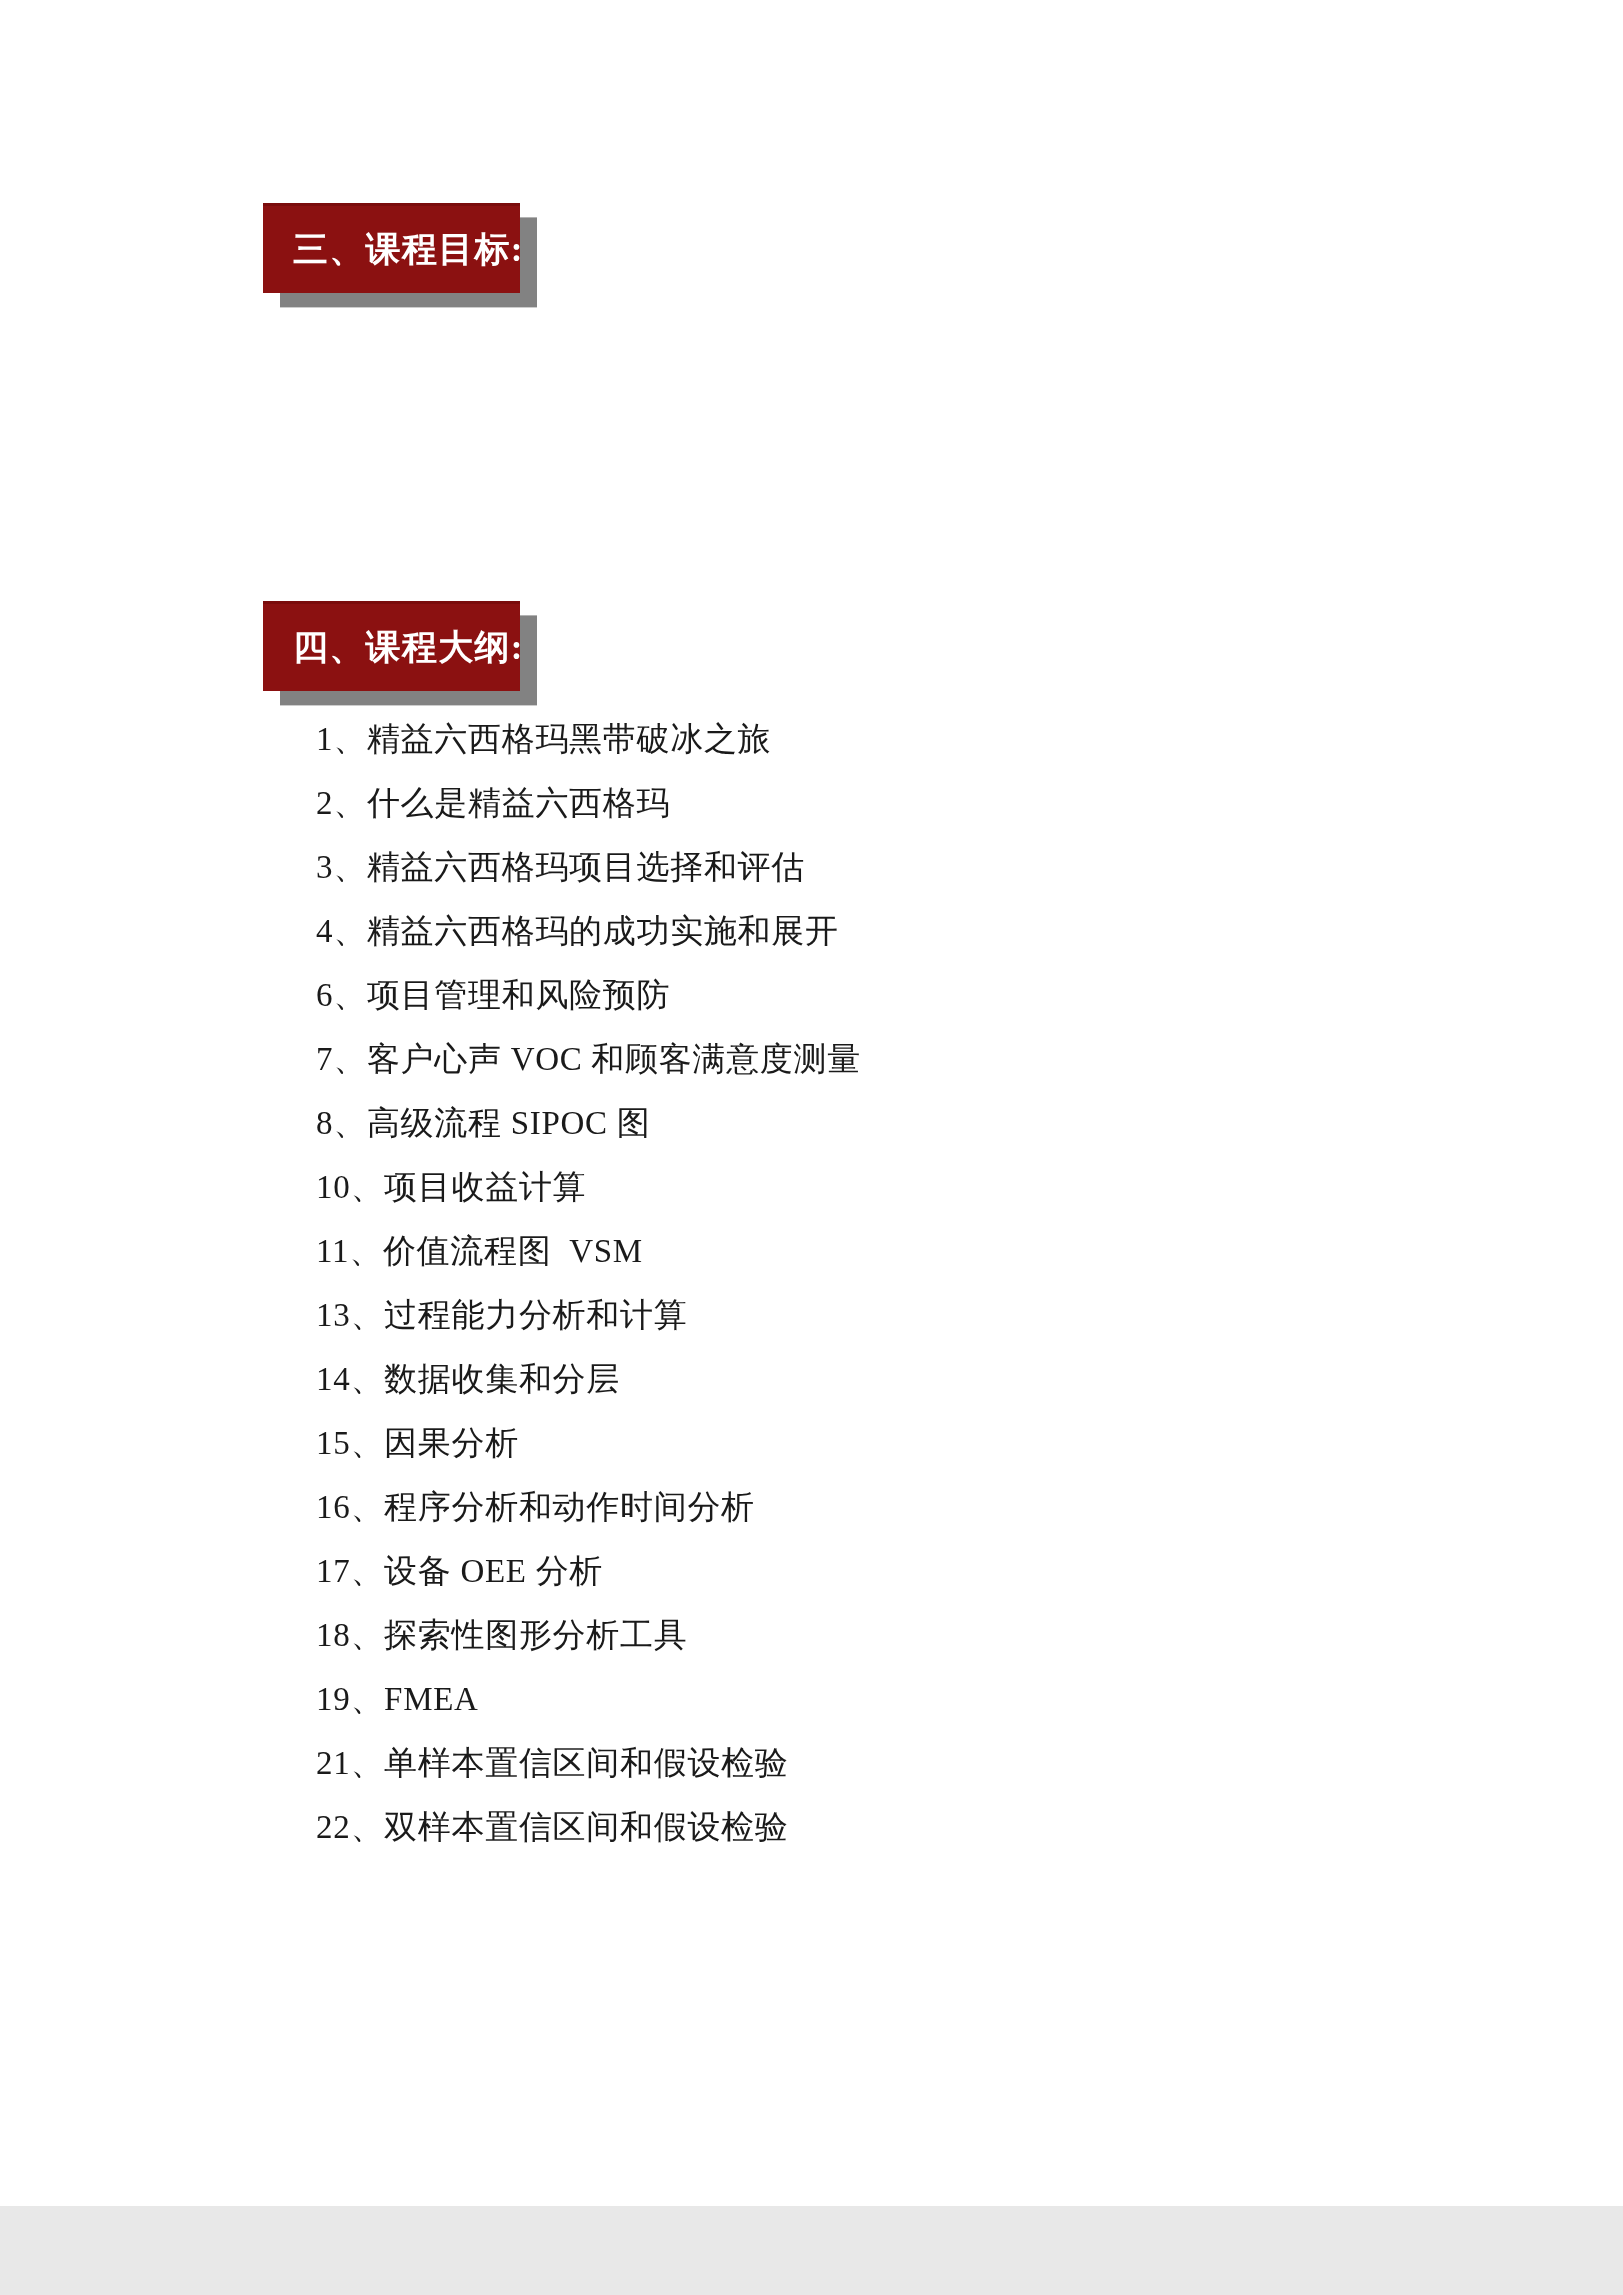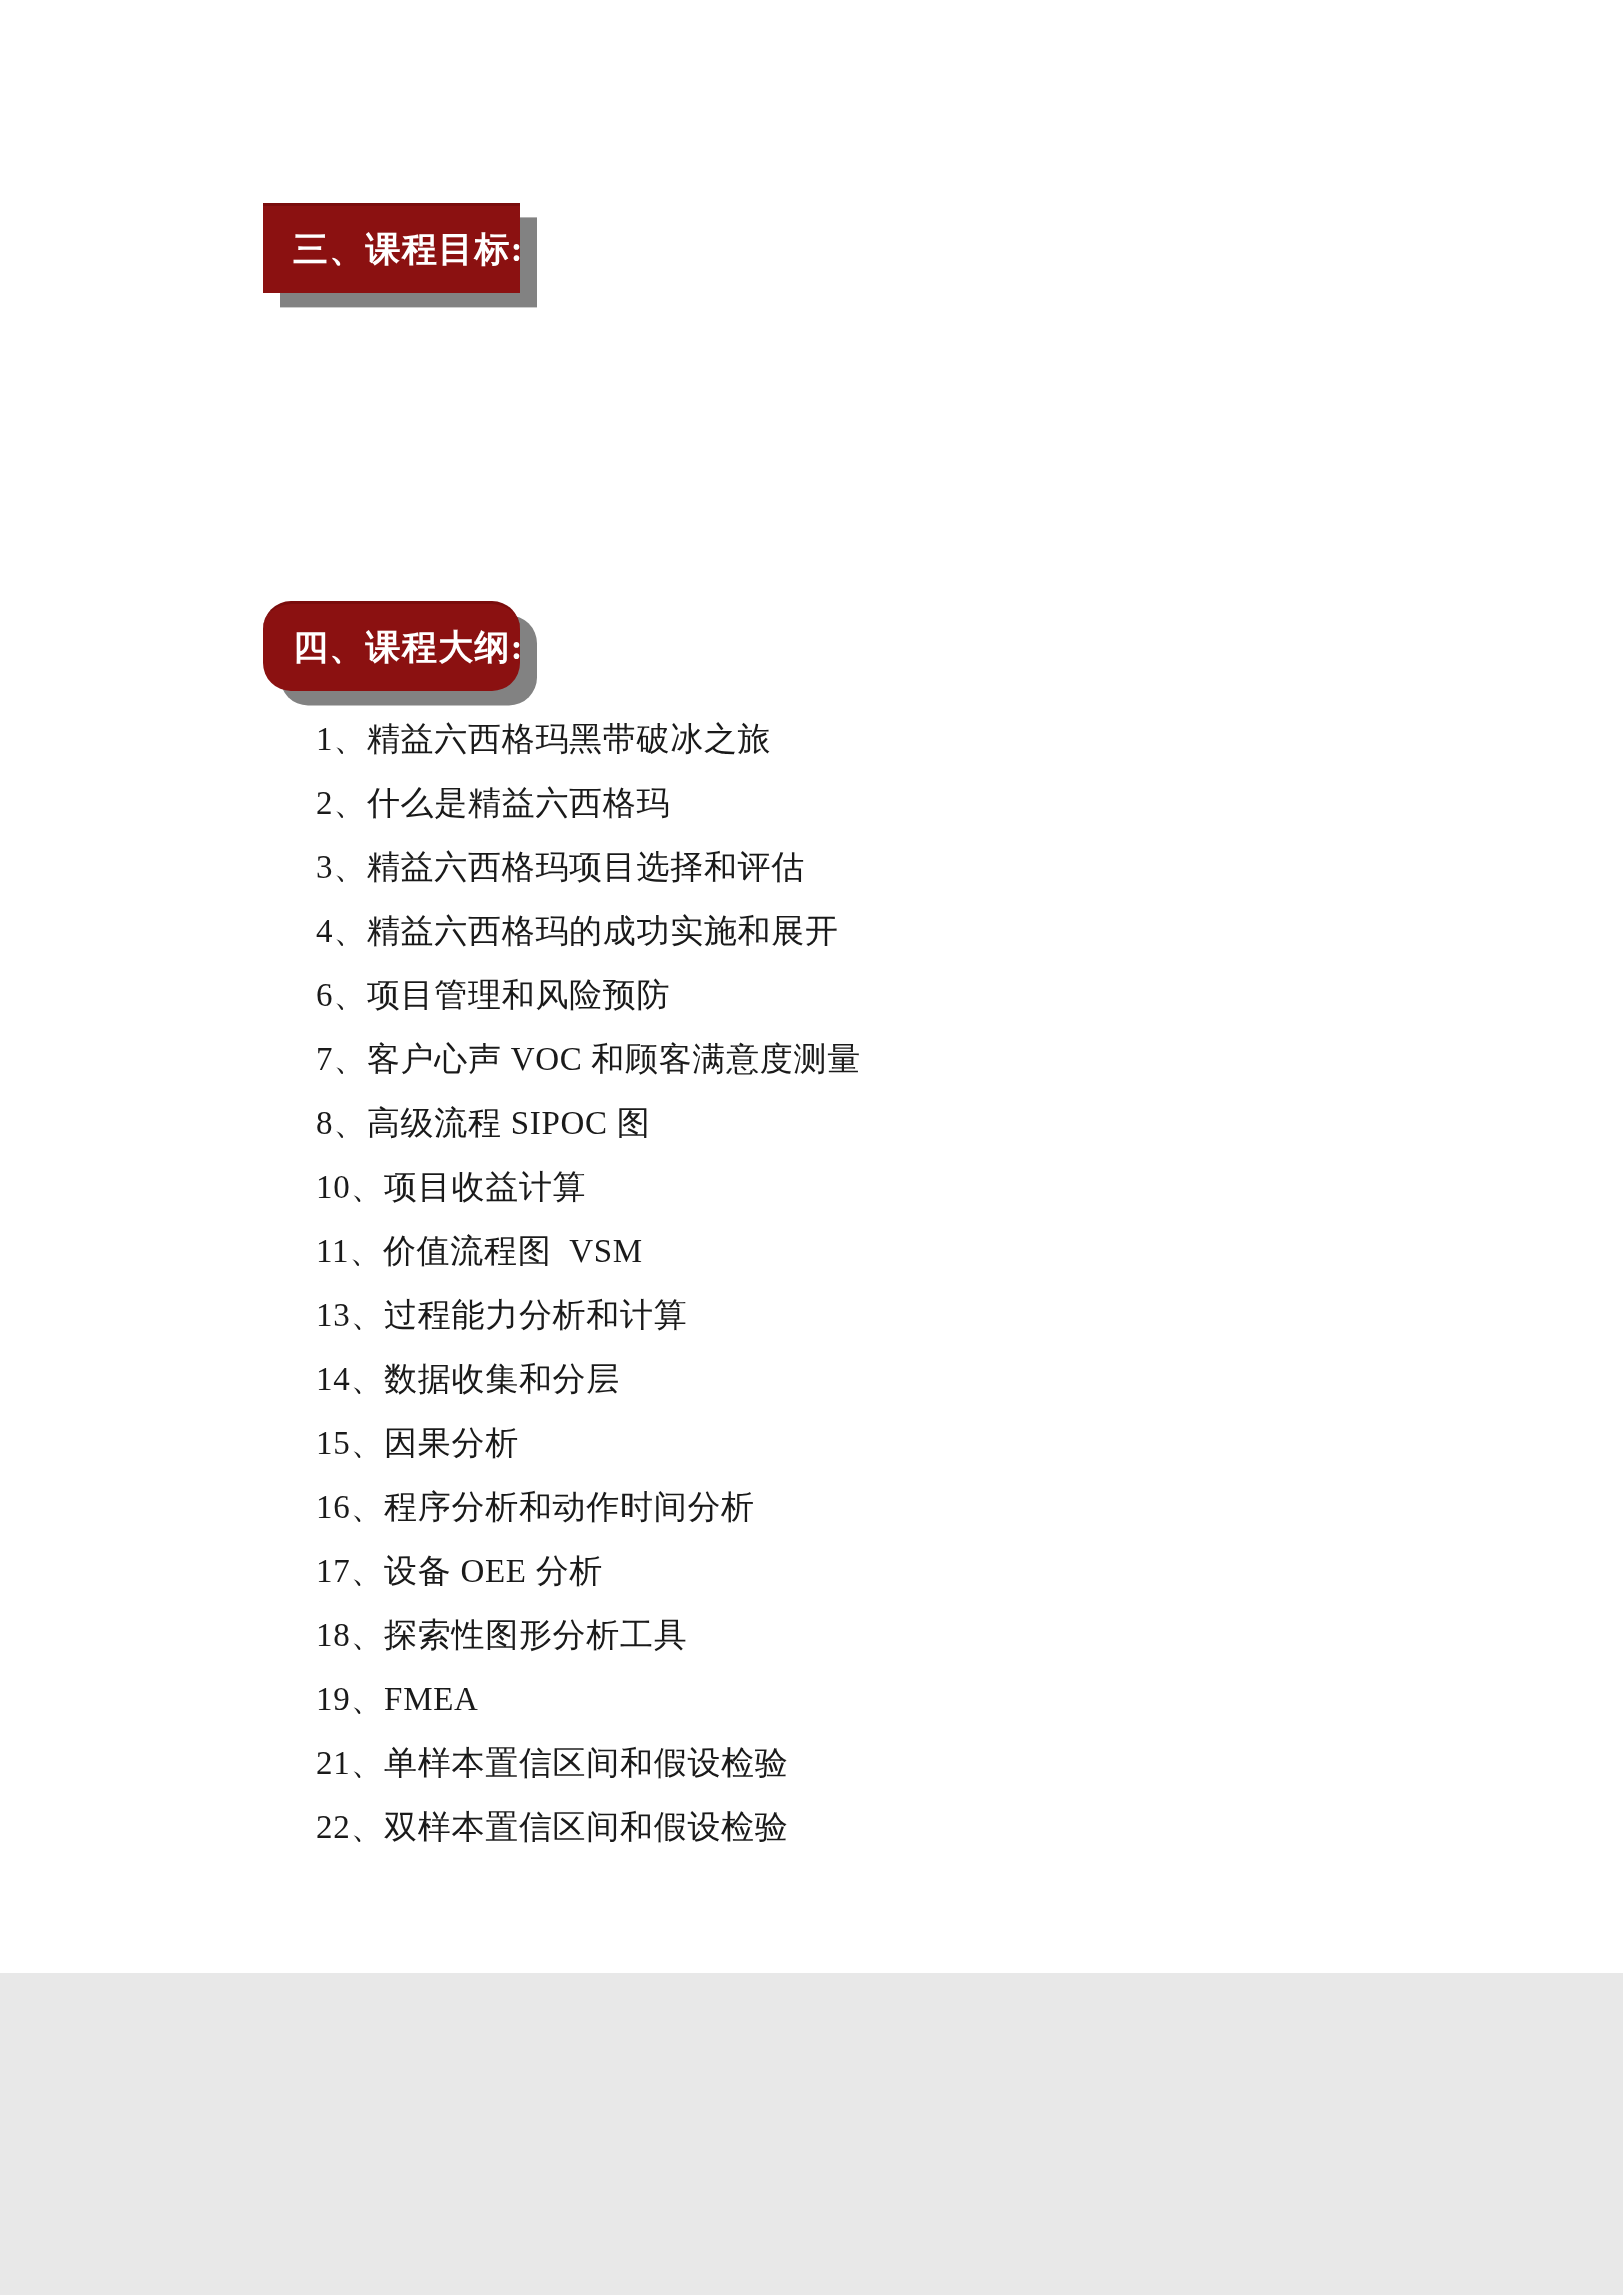--- a/index.html
+++ b/index.html
@@ -11,39 +11,39 @@
     --page-bg: #FFFFFF;
   }
   * { margin: 0; padding: 0; box-sizing: border-box; }
   html, body {
     background: #e8e8e8;
     font-family: "Liberation Serif", "DejaVu Serif", serif;
   }
   .page {
     position: relative;
     width: 1623px;
-    height: 1973px;
+    height: 2206px;
     background: var(--page-bg);
     overflow: hidden;
     color: var(--body-text);
   }
   .banner {
     position: absolute;
     left: 263px;
     width: 257px;
     height: 90px;
     background: var(--banner-bg);
     border-top: 3.9px solid var(--banner-edge);
     box-shadow: 17px 14.4px 0 var(--banner-shadow);
     display: flex;
     align-items: center;
     padding-left: 30px;
   }
   .banner-1 { top: 203px; }
-  .banner-2 { top: 601px; border-radius: 28px; }
+  .banner-2 { top: 601px; }
   .banner-text {
     color: var(--banner-text);
     font-size: 35px;
     font-weight: bold;
     letter-spacing: 1.3px;
     white-space: nowrap;
   }
   .list {
     position: absolute;
   }

